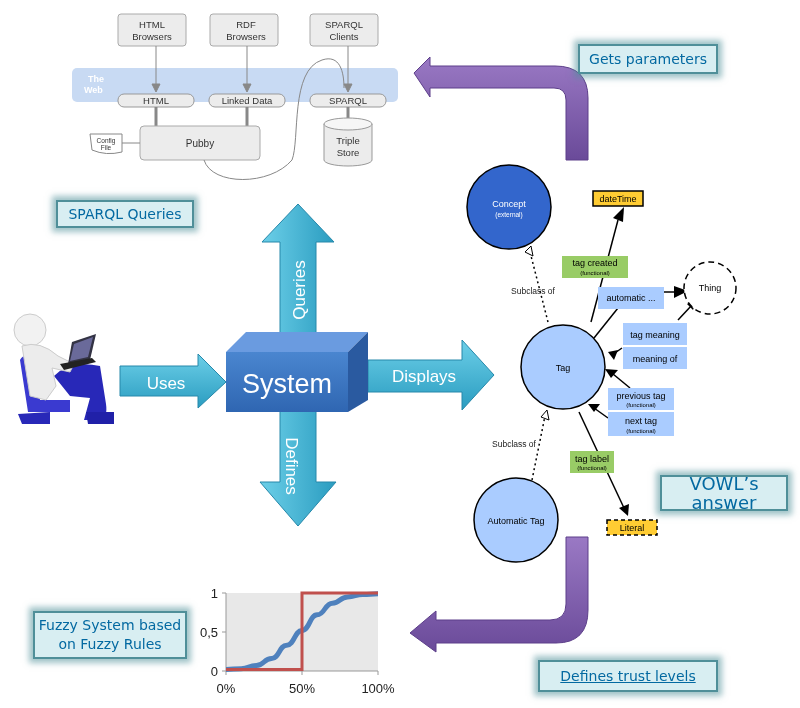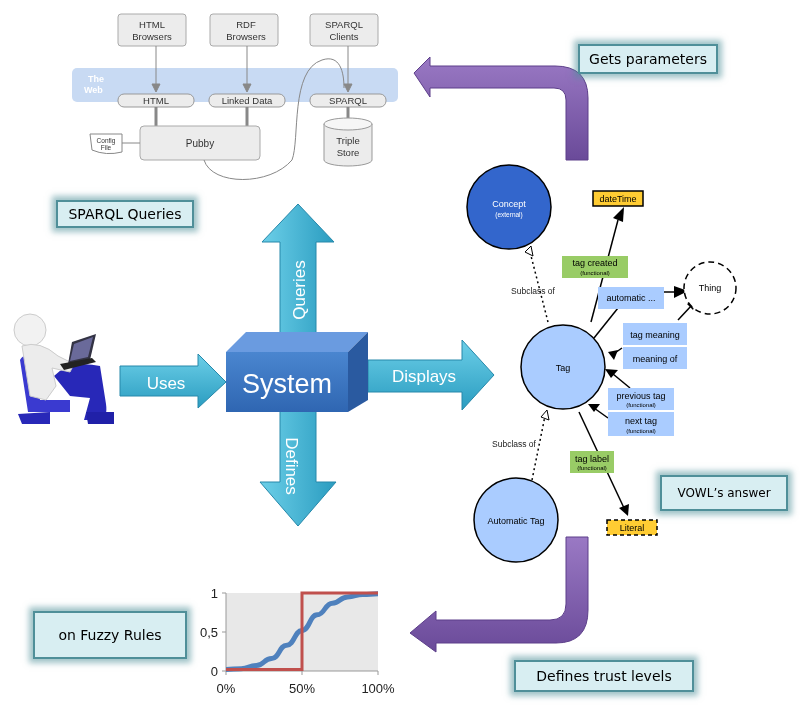--- a/index.html
+++ b/index.html
@@ -2,21 +2,21 @@
 <html><head>
 <meta charset="utf-8">
 <style>
   html, body { margin:0; padding:0; background:#ffffff; }
   body { width:800px; height:708px; position:relative; overflow:hidden; font-family:"DejaVu Sans", sans-serif; }
   .abs { position:absolute; }
   svg text { font-family:"Liberation Sans", sans-serif; }
   .callout {
     position:absolute; background:#d8eef2; border:2px solid #4f8f99;
     box-shadow:0 0 6px 4px rgba(79,143,153,0.55);
-    color:#000000; font-family:"DejaVu Sans", sans-serif; font-size:14px;
+    color:#0369a1; font-family:"DejaVu Sans", sans-serif; font-size:14px;
     display:flex; align-items:center; justify-content:center; text-align:center; line-height:19px;
   }
 </style>
 </head>
 <body>
 
 <svg class="abs" style="left:0;top:0" width="800" height="708">
 
   <rect x="72" y="68" width="326" height="34" rx="5" fill="#c8daf3"></rect>
   <text x="88" y="82" font-size="9" font-weight="bold" fill="#ffffff">The</text>
@@ -228,17 +228,18 @@
         <text x="378" y="693" text-anchor="middle" font-size="13" fill="#222">100%</text>
         <line x1="378" x2="378" y1="671" y2="675" stroke="#999"></line>
       </g>
     <path id="sigmoid-path" fill="none" stroke="#4f81bd" stroke-width="5" d="M226,669.44 C233.6,669.44 233.6,668.66 241.2,668.66 C248.79999999999998,668.66 248.79999999999998,665.54 256.4,665.54 C264,665.54 264,658.52 271.6,658.52 C279.20000000000005,658.52 279.20000000000005,645.26 286.8,645.26 C294.4,645.26 294.4,630.44 302,630.44 C309.6,630.44 309.6,614.84 317.2,614.84 C324.79999999999995,614.84 324.79999999999995,603.14 332.4,603.14 C340,603.14 340,596.9 347.6,596.9 C355.20000000000005,596.9 355.20000000000005,594.56 362.8,594.56 C370.4,594.56 370.4,593.78 378,593.78"></path>
     <path id="step-path" fill="none" stroke="#c0504d" stroke-width="3" d="M226,669.44 L302,669.44 L302,593 L378,593"></path>
   </g>
 </svg>
 
 <div class="callout" style="left:578px;top:44px;width:136px;height:26px;">Gets parameters</div>
 <div class="callout" style="left:56px;top:200px;width:134px;height:24px;">SPARQL Queries</div>
-<div class="callout" style="left:660px;top:475px;width:124px;height:32px;font-size:12px;">VOWL’s answer</div>
+<div class="callout" style="left:660px;top:475px;width:124px;height:32px;font-size:18px;">VOWL’s answer</div>
 <div class="callout" style="left:33px;top:611px;width:150px;height:44px;flex-direction:column;">
+  <span>Fuzzy System based</span>
   <span>on Fuzzy Rules</span>
 </div>
-<div class="callout" style="left:514px;top:660px;width:176px;height:28px;">Defines trust levels</div>
+<div class="callout" style="left:538px;top:660px;width:176px;height:28px;text-decoration:underline;">Defines trust levels</div>
 
 </body></html>

